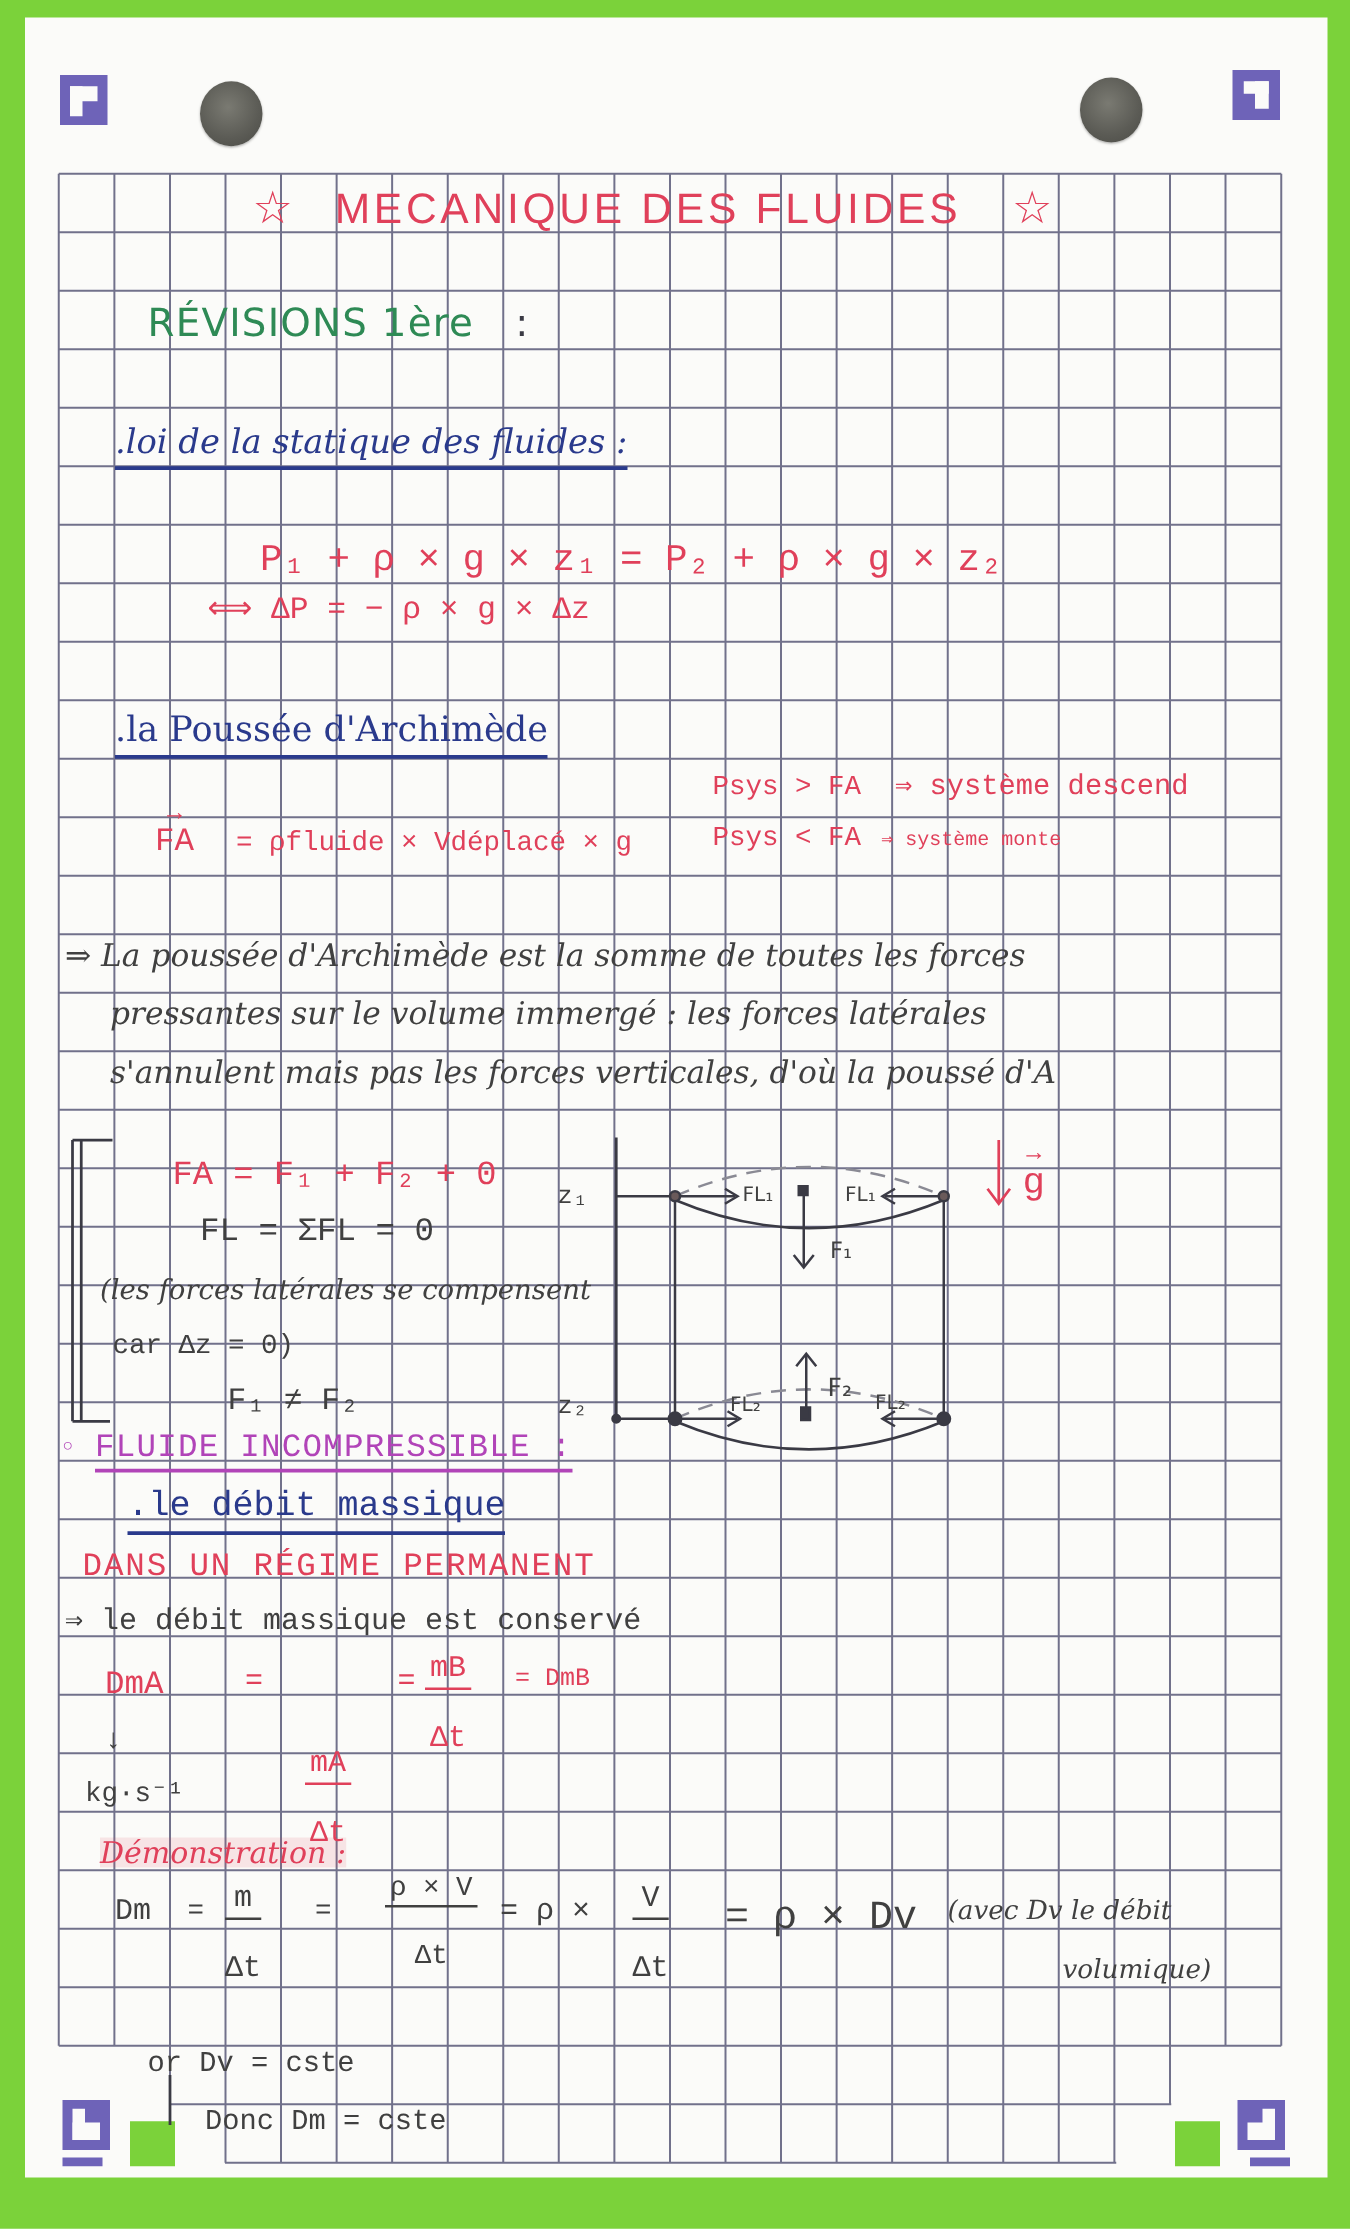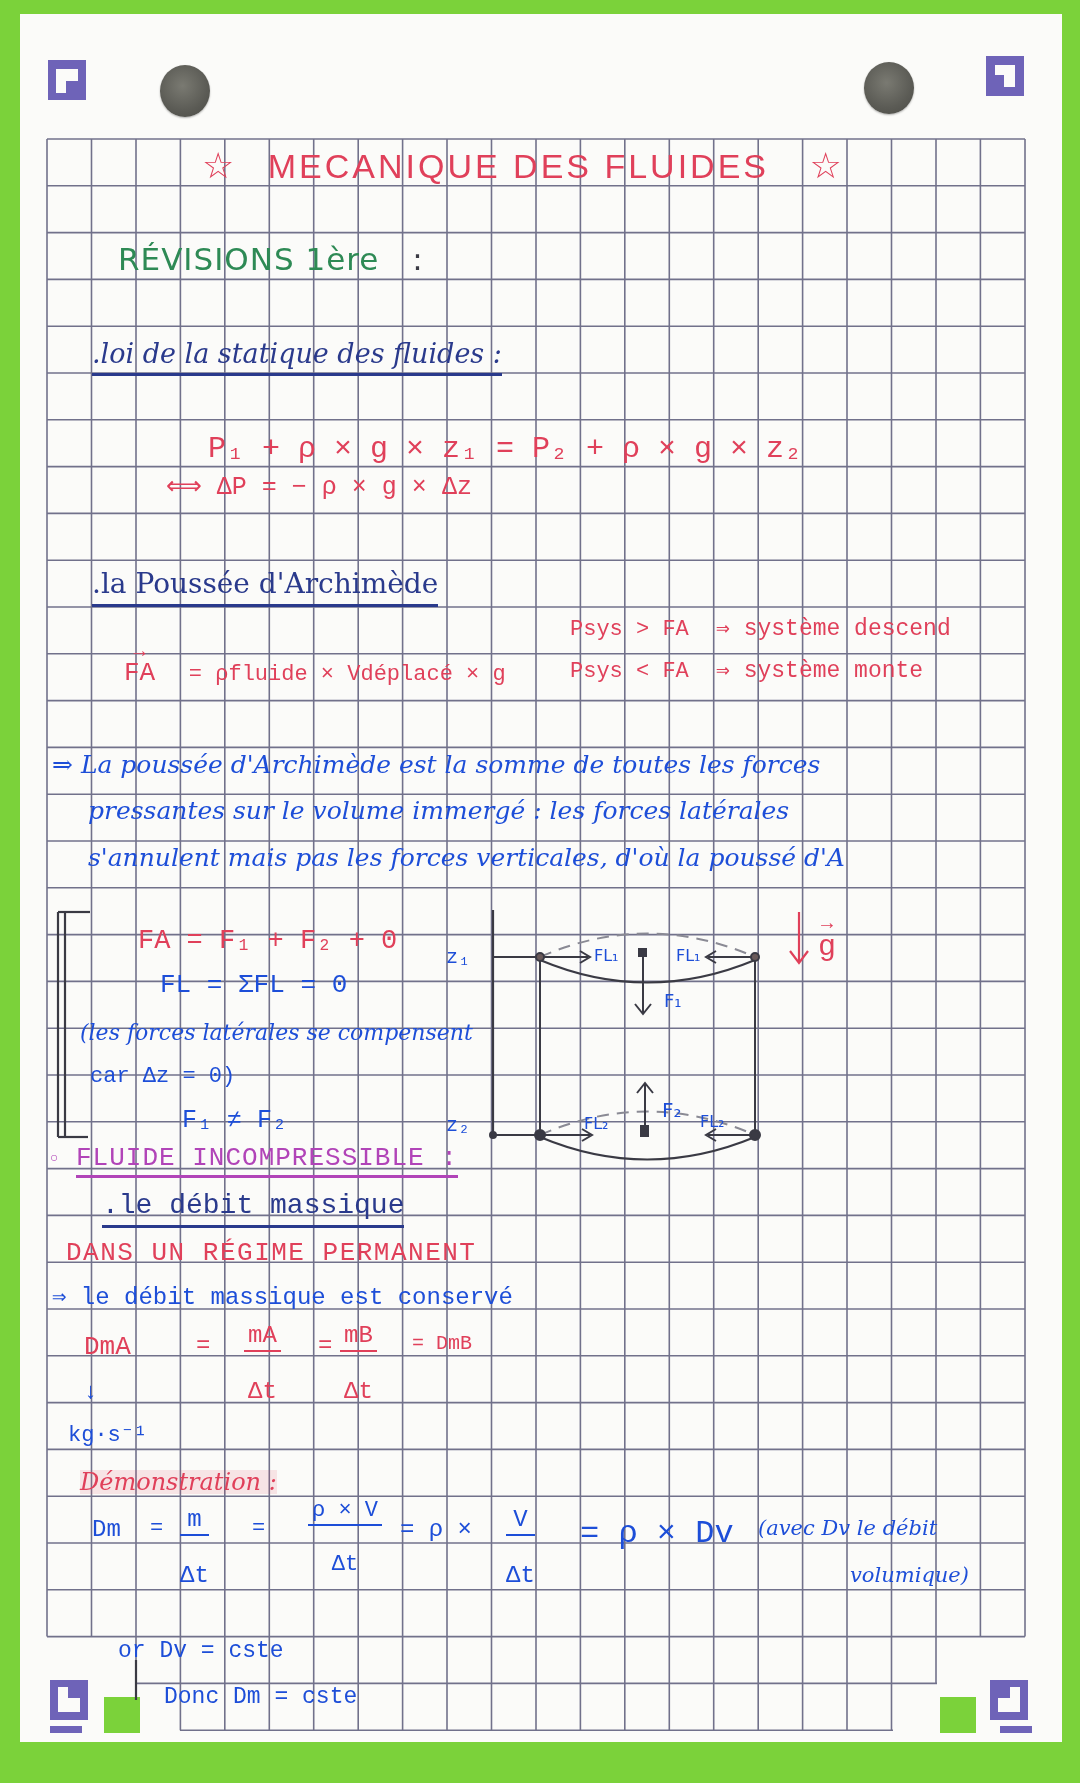--- a/index.html
+++ b/index.html
@@ -34,21 +34,21 @@
   .cm-br::after { left: 8px; top: 18px; width: 22px; height: 14px; }
   .cm-br::before { content:""; position:absolute; left: 20px; top: 7px; width: 10px; height: 25px; background:#fbfbf9; }
   .dash { position: absolute; width: 32px; height: 7px; background: #6e63b8; }
   .green-sq { position: absolute; width: 36px; height: 36px; background: #7bd23a; }
 
   .grid { position: absolute; left: 0; top: 0; }
 
   .red { color: #e0405a; }
   .green { color: #2e8a55; }
   .blue { color: #2a3a8c; }
-  .gray { color: #1d4ed8; }
+  .gray { color: #404040; }
   .purple { color: #b144b8; }
   .title { font-size: 34px; letter-spacing: 3px; font-family: "Liberation Sans Narrow", "Liberation Sans", sans-serif; margin-left: 22px; }
   .h-green { font-size: 31px; letter-spacing: 1px; }
   .underline-blue { border-bottom: 3px solid #2a3a8c; padding-bottom: 4px; }
   .underline-purple { border-bottom: 3px solid #b144b8; padding-bottom: 2px; }
   .body-txt { font-size: 27px; font-family: "DejaVu Serif", serif; font-style: italic; }
   .eq { font-size: 28px; font-family: Liberation Mono, monospace; }
   .small { font-size: 20px; }
   .vec { position: relative; display: inline-block; }
   .vec::before {
@@ -215,21 +215,21 @@
 <div class="abs red eq" style="left:124px; top:660px; font-size:26px;">
   <span class="vec">FA</span>
   <span style="margin-left:18px; font-size:22px;">= ρfluide × Vdéplacé × g</span>
 </div>
 <div class="abs red eq" style="left:570px; top:618px; font-size:22px;">
   <span>Psys &gt; FA</span>
   <span style="margin-left:14px; font-size:23px;">⇒ système descend</span>
 </div>
 <div class="abs red eq" style="left:570px; top:660px; font-size:22px;">
   <span>Psys &lt; FA</span>
-  <span style="margin-left:14px; font-size:23px;">⇒ système monte</span>
+  <span style="margin-left:3px; font-size:16px;">⇒ système monte</span>
 </div>
 
 <div class="abs gray body-txt" style="left:52px; top:752px; font-size:25px;">⇒ La poussée d'Archimède est la somme de toutes les forces</div>
 <div class="abs gray body-txt" style="left:88px; top:798px; font-size:25px;">pressantes sur le volume immergé : les forces latérales</div>
 <div class="abs gray body-txt" style="left:88px; top:845px; font-size:25px;">s'annulent mais pas les forces verticales, d'où la poussé d'A</div>
 
 <div class="abs red eq" style="left:138px; top:928px; font-size:27px;">FA = F₁ + F₂ + 0</div>
 <div class="abs gray eq" style="left:160px; top:972px; font-size:26px;">FL = ΣFL = 0</div>
 <div class="abs gray body-txt" style="left:80px; top:1022px; font-size:22px;">(les forces latérales se compensent</div>
 <div class="abs gray eq" style="left:90px; top:1066px; font-size:22px;">car Δz = 0)</div>
@@ -252,21 +252,21 @@
   <span class="underline-purple">FLUIDE INCOMPRESSIBLE :</span>
 </div>
 <div class="abs blue eq" style="left:102px; top:1192px; font-size:28px;">
   <span class="underline-blue">.le débit massique</span>
 </div>
 <div class="abs red eq" style="left:66px; top:1240px; font-size:26px; letter-spacing:1.5px;">DANS UN RÉGIME PERMANENT</div>
 <div class="abs gray eq" style="left:52px; top:1286px; font-size:24px;">⇒ le débit massique est conservé</div>
 
 <div class="abs red eq" style="left:84px; top:1334px; font-size:26px;">DmA</div>
 <div class="abs red eq" style="left:196px; top:1334px; font-size:24px;">=</div>
-<div class="abs red eq" style="left:244px; top:1324px; font-size:24px;">
+<div class="abs red eq" style="left:244px; top:1400px; font-size:24px;">
   <span class="frac"><span class="num">mA</span><span class="den">Δt</span></span>
 </div>
 <div class="abs red eq" style="left:318px; top:1334px; font-size:24px;">=</div>
 <div class="abs red eq" style="left:340px; top:1324px; font-size:24px;">
   <span class="frac"><span class="num">mB</span><span class="den">Δt</span></span>
 </div>
 <div class="abs red eq" style="left:412px; top:1334px; font-size:20px;">= DmB</div>
 <div class="abs gray eq" style="left:84px; top:1382px; font-size:22px;">↓</div>
 <div class="abs gray eq" style="left:68px; top:1425px; font-size:22px;">kg·s⁻¹</div>
 

